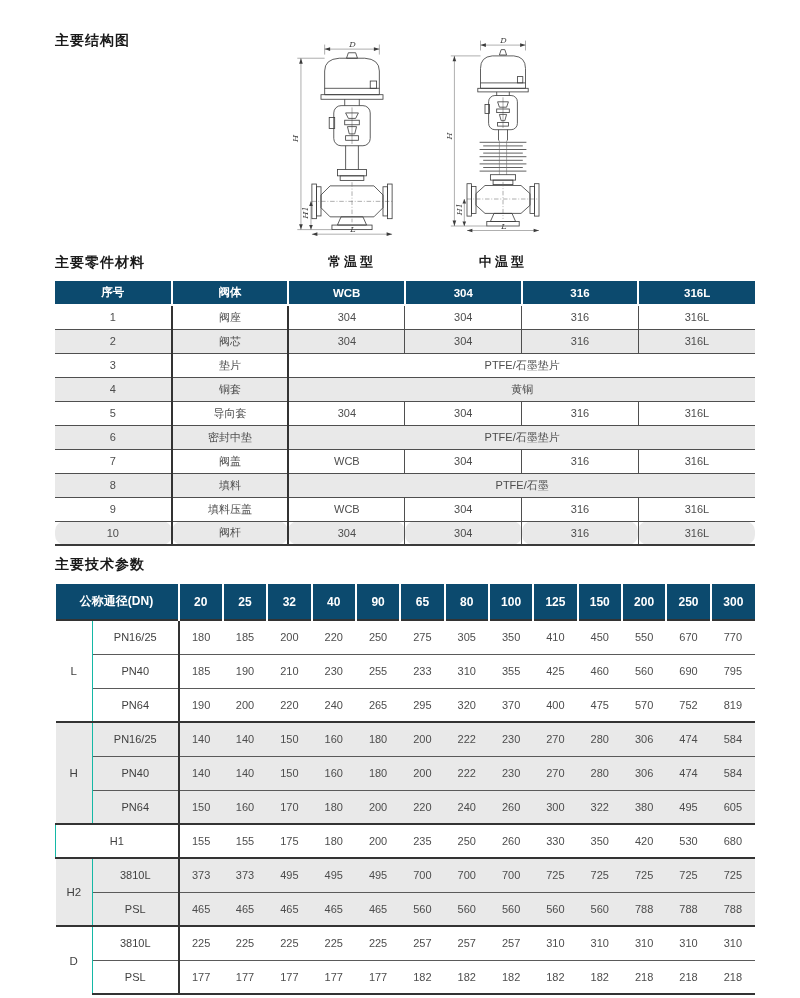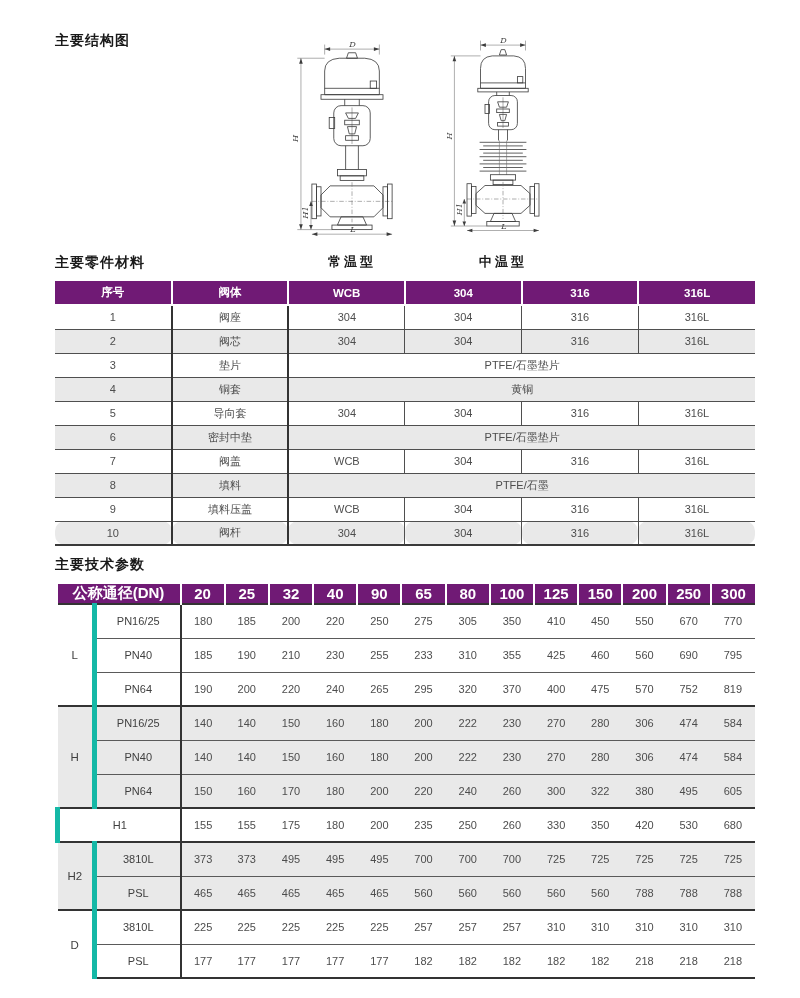--- a/index.html
+++ b/index.html
@@ -26,49 +26,49 @@
   .diagram-caption { font-size:13px; font-weight:bold; color:#1a1a1a; letter-spacing:3px; margin-top:17px; }
   .dwg { stroke:#3c3c3c; stroke-width:0.9; fill:none; }
   .dwg-thin { stroke:#6b6b6b; stroke-width:0.6; fill:none; }
   .dwg-dash { stroke:#6b6b6b; stroke-width:0.6; fill:none; stroke-dasharray:5 2 1 2; }
   .dwg-fill { fill:#3c3c3c; stroke:none; }
   .dim-text { font-family:"DejaVu Serif", serif; font-style:italic; font-size:9px; fill:#3c3c3c; stroke:none; }
 
   
   table { border-collapse:collapse; table-layout:fixed; position:absolute; left:55px; width:700px; background:#fff; }
   th, td { text-align:center; vertical-align:middle; }
-  th { background:#701a75; color:#ffffff; font-weight:bold; }
+  th { background:#0c4a6e; color:#ffffff; font-weight:bold; }
 
   
   #materials-table { top:281px; }
   #materials-table th {
     height:24px; font-size:11.5px; border-left:2px solid #ffffff; border-bottom:2px solid #ffffff;
   }
   #materials-table th:first-child { border-left:none; }
   #materials-table td {
     height:24px; font-size:11px; color:#4d4d4d;
     border-top:1px solid #4f4f4f; border-left:1px solid #4f4f4f;
   }
   #materials-table td:first-child { border-left:none; }
   #materials-table td.c-part, #materials-table td.c-val1, #materials-table td.c-span { border-left:2px solid #333; }
   #materials-table tr.alt td { background:#e9e9e9; }
   #materials-table tr:last-child td { border-bottom:2px solid #3a3a3a;border-radius:10px; }
 
   
   #params-table { top:584px; }
   #params-table th {
-    height:20px; font-size:15px; border-left:2px solid #ffffff;
+    height:36px; font-size:12px; border-left:2px solid #ffffff;
   }
   #params-table th:first-child { border-left:none; }
   #params-table td {
     height:34px; font-size:11px; color:#4d4d4d;
     border-top:1px solid #5a5a5a; border-left:1px solid #5a5a5a;
   }
   #params-table td:first-child { border-left:none; }
-  #params-table td.c-sub { border-right:2px solid #333; border-left:5px solid #14b8a6; color:#3f3f3f; }
+  #params-table td.c-sub { border-right:2px solid #333; border-left:1px solid #14b8a6; color:#3f3f3f; }
   #params-table td.c-group { color:#3f3f3f; font-size:11.5px; }
   #params-table td.c-num { border-left:none; }
   #params-table tr.group-start td { border-top:2px solid #333; }
   #params-table tr.alt td { background:#e9e9e9; }
   #params-table tr:last-child td { border-bottom:2px solid #333; }
 </style>
 </head>
 <body>
 
 <div class="sec-title" id="title-structure">主要结构图</div>

